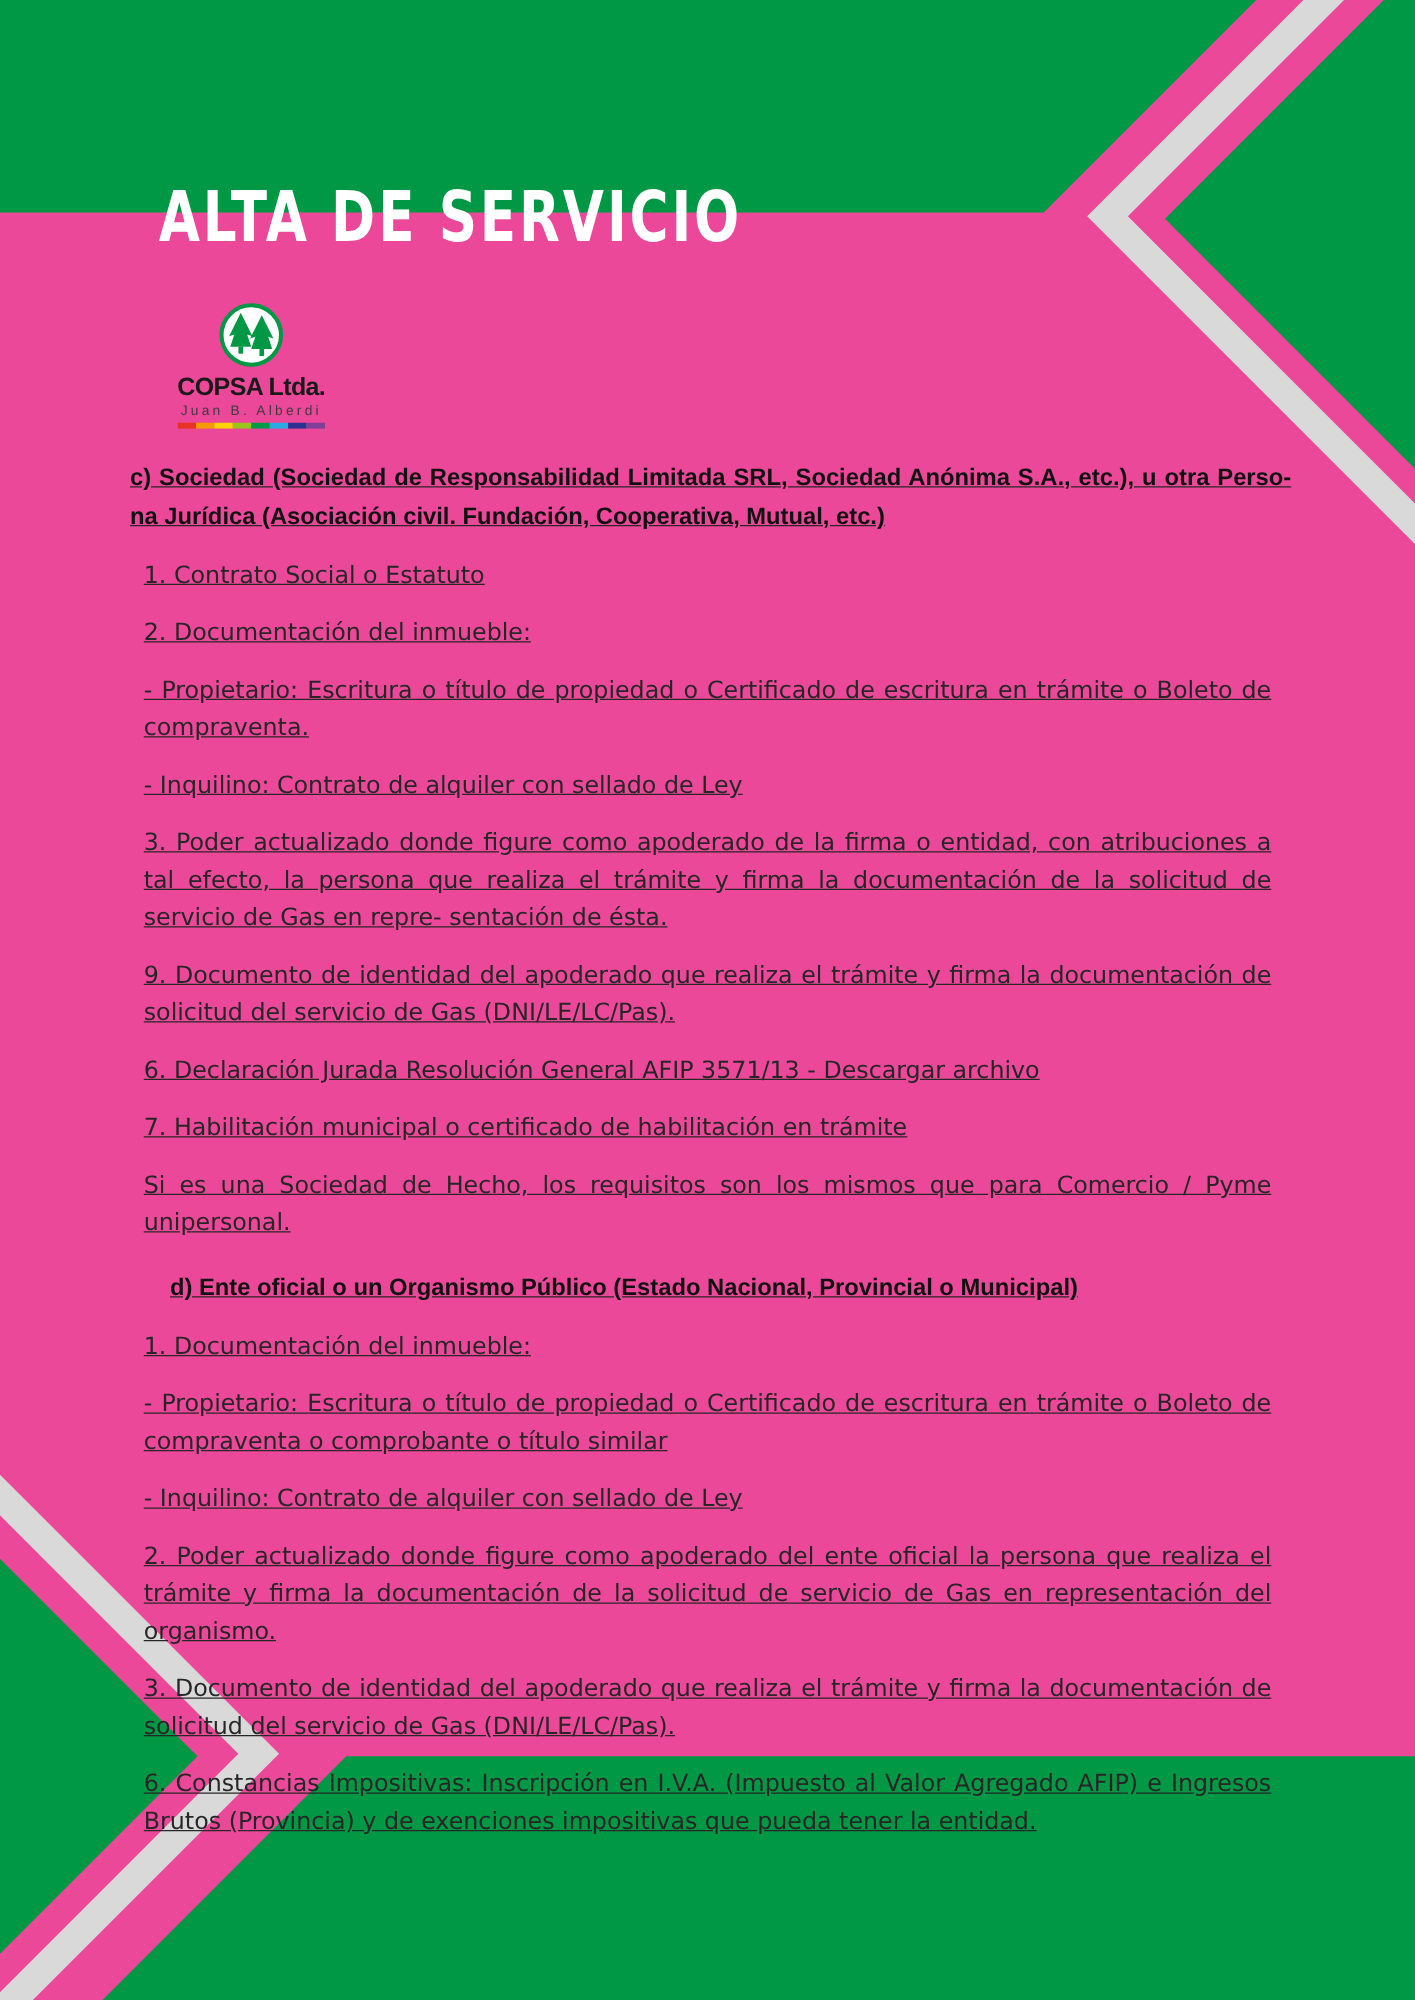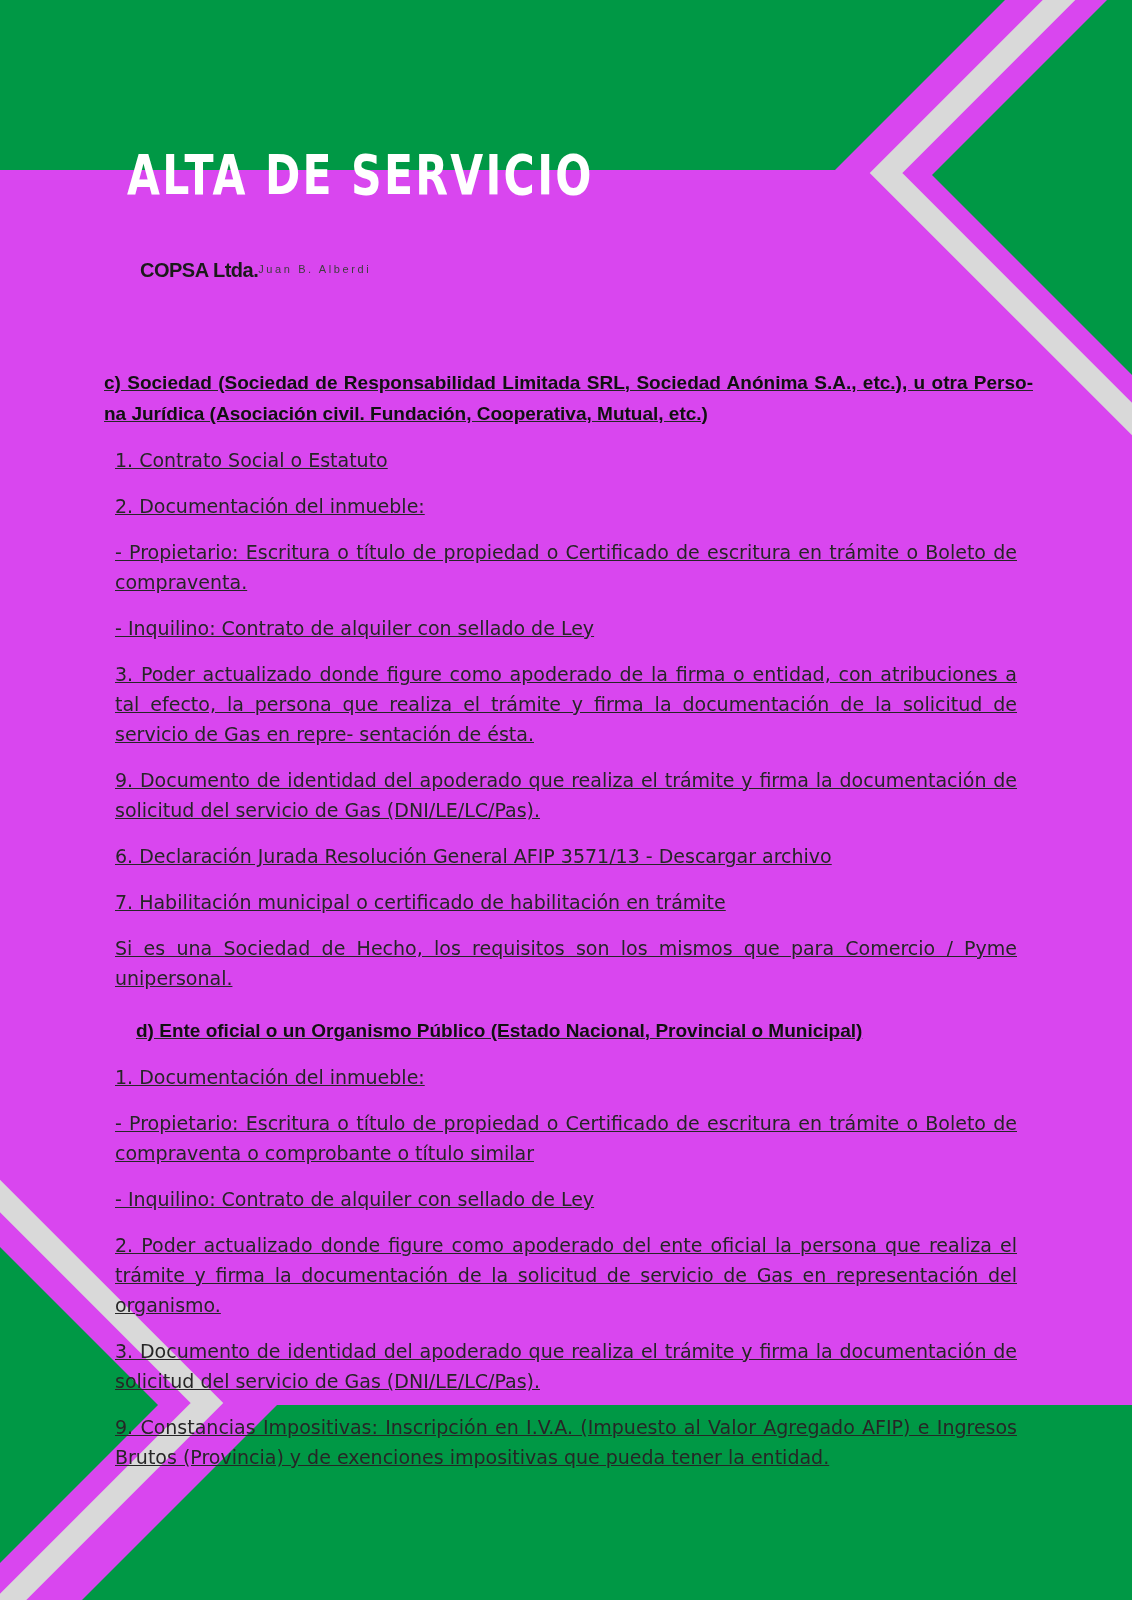--- a/index.html
+++ b/index.html
@@ -1,29 +1,29 @@
 <!DOCTYPE html>
 <html><head>
 <meta charset="utf-8">
 <style>
   html,body{margin:0;padding:0;background:#ffffff;}
   #canvas{
     position:relative;width:1132px;height:1600px;overflow:hidden;
-    background:#d946ef;font-family:"DejaVu Sans",sans-serif;
+    background:#ec4899;font-family:"DejaVu Sans",sans-serif;
   }
   #decor{position:absolute;left:0;top:0;width:1132px;height:1600px;z-index:0;}
   .page-title{
     position:absolute;left:127px;top:106px;z-index:2;
     font-family:"DejaVu Sans",sans-serif;font-weight:bold;
     font-size:56px;line-height:1.1;color:#ffffff;letter-spacing:3px;
     transform:scaleX(0.76);transform-origin:0 50%;white-space:nowrap;
   }
   .logo{
     position:absolute;left:140px;top:240px;width:122px;z-index:2;
-    display:flex;flex-direction:row;align-items:center;
+    display:flex;flex-direction:column;align-items:center;
   }
   .logo-name{
     font-family:"Liberation Sans",sans-serif;font-weight:bold;
     font-size:20px;line-height:1.05;color:#1a1a1a;letter-spacing:-0.5px;
     margin-top:4px;white-space:nowrap;
   }
   .logo-sub{
     font-family:"Liberation Sans",sans-serif;font-size:11px;color:#3d3d3d;
     letter-spacing:2.6px;margin-top:2px;white-space:nowrap;
   }
@@ -93,17 +93,17 @@
       <p class="item">Si es una Sociedad de Hecho, los requisitos son los mismos que para Comercio / Pyme unipersonal.</p>
     </section>
 
     <section>
       <h2 class="section-heading second">d) Ente oficial o un Organismo Público (Estado Nacional, Provincial o Municipal)</h2>
       <p class="item">1. Documentación del inmueble:</p>
       <p class="item">- Propietario: Escritura o título de propiedad o Certificado de escritura en trámite o Boleto de compraventa o comprobante o título similar</p>
       <p class="item">- Inquilino: Contrato de alquiler con sellado de Ley</p>
       <p class="item">2. Poder actualizado donde figure como apoderado del ente oficial la persona que realiza el trámite y firma la documentación de la solicitud de servicio de Gas en representación del organismo.</p>
       <p class="item">3. Documento de identidad del apoderado que realiza el trámite y firma la documentación de solicitud del servicio de Gas (DNI/LE/LC/Pas).</p>
-      <p class="item">9. Constancias Impositivas: Inscripción en I.V.A. (Impuesto al Valor Agregado AFIP) e Ingresos Brutos (Provincia) y de exenciones impositivas que pueda tener la entidad.</p>
+      <p class="item">6. Constancias Impositivas: Inscripción en I.V.A. (Impuesto al Valor Agregado AFIP) e Ingresos Brutos (Provincia) y de exenciones impositivas que pueda tener la entidad.</p>
     </section>
 
   </div>
 </div>
 
 </body></html>

